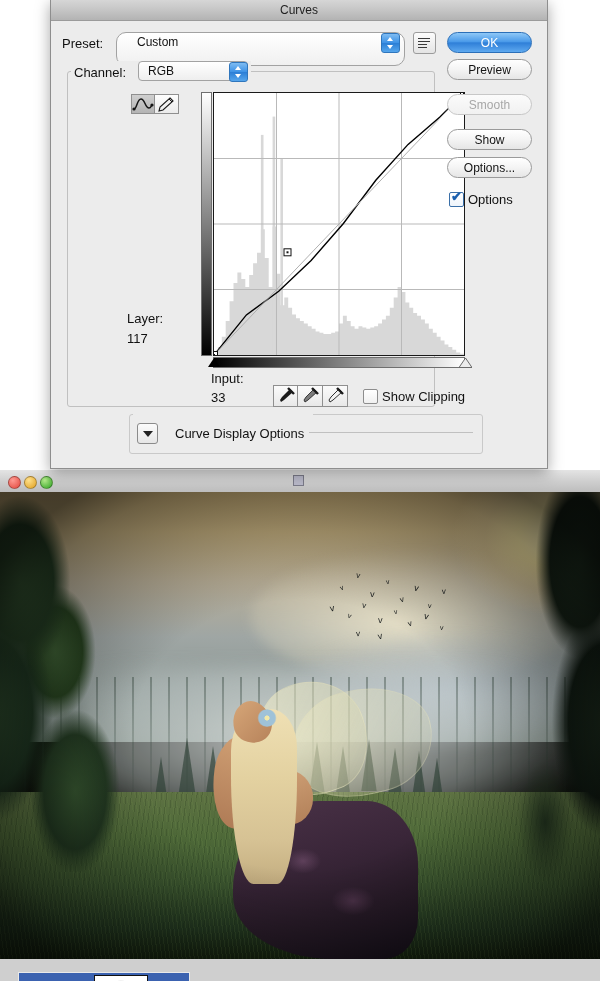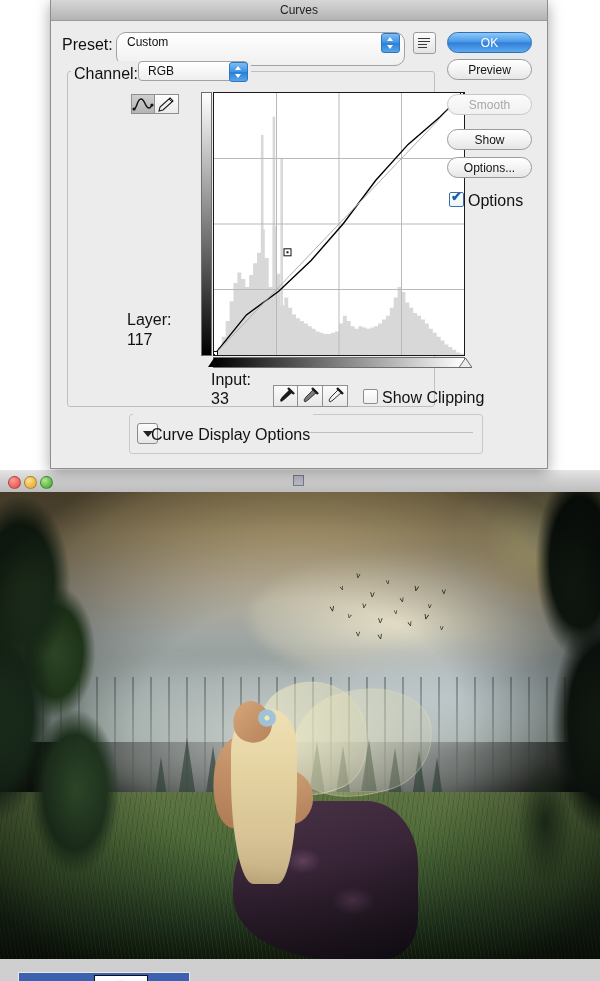--- a/index.html
+++ b/index.html
@@ -184,29 +184,29 @@
   #dlg-titlebar {
     position: relative; height: 20px; width: 100%;
     background: linear-gradient(to bottom, #d6d6d6 0%, #c6c6c6 48%, #b3b3b3 100%);
     border-bottom: 1px solid #9b9b9b;
   }
   #dlg-title {
     position: absolute; left: 0; right: 0; top: 0; height: 20px; line-height: 20px;
     text-align: center; font-size: 12px; color: #1f1f1f;
   }
 
-  .lbl { font-size: 16px; color: #111; }
+  .lbl { font-size: 13px; color: #111; }
 
   
   #preset-label { position: absolute; left: 11px; top: 36px; }
   #preset-select {
     position: absolute; left: 65px; top: 32px; width: 289px; height: 34px;
     background: linear-gradient(to bottom, #ffffff, #f0f0f0);
     border: 1px solid #a2a2a2; border-radius: 10px;
-    font-size: 12px; color: #111; line-height: 19px; padding-left: 10px;
+    font-size: 12px; color: #111; line-height: 19px; padding-left: 20px;
     box-sizing: border-box;
   }
   #preset-stepper {
     position: absolute; left: 330px; top: 33px; width: 17px; height: 18px;
     border-radius: 3px;
     background: linear-gradient(to bottom, #7fbcf2 0%, #3f93e6 48%, #2c7fd6 52%, #56a6ec 100%);
     border: 1px solid #2f76bd;
   }
   #preset-stepper .ar { position: absolute; left: 5px; width: 0; height: 0;
     border-left: 3px solid transparent; border-right: 3px solid transparent; }
@@ -309,21 +309,21 @@
   #cdo-toggle {
     position: absolute; left: 86px; top: 423px; width: 19px; height: 19px;
     background: linear-gradient(to bottom, #fbfbfb, #e6e6e6);
     border: 1px solid #8b8b8b; border-radius: 3px;
   }
   #cdo-toggle .tri {
     position: absolute; left: 5px; top: 7px; width: 0; height: 0;
     border-left: 5px solid transparent; border-right: 5px solid transparent;
     border-top: 6px solid #222;
   }
-  #cdo-label { position: absolute; left: 100px; top: 426px; }
+  #cdo-label { position: absolute; left: 124px; top: 426px; }
   #cdo-rule {
     position: absolute; left: 258px; top: 432px; width: 164px; height: 1px;
     background: #c0c0c0;
   }
   #cdo-group {
     position: absolute; left: 78px; top: 414px; width: 352px; height: 38px;
     border: 1px solid #c9c9c9; border-radius: 3px;
   }
   #cdo-gap {
     position: absolute; left: 82px; top: 414px; width: 180px; height: 10px;

